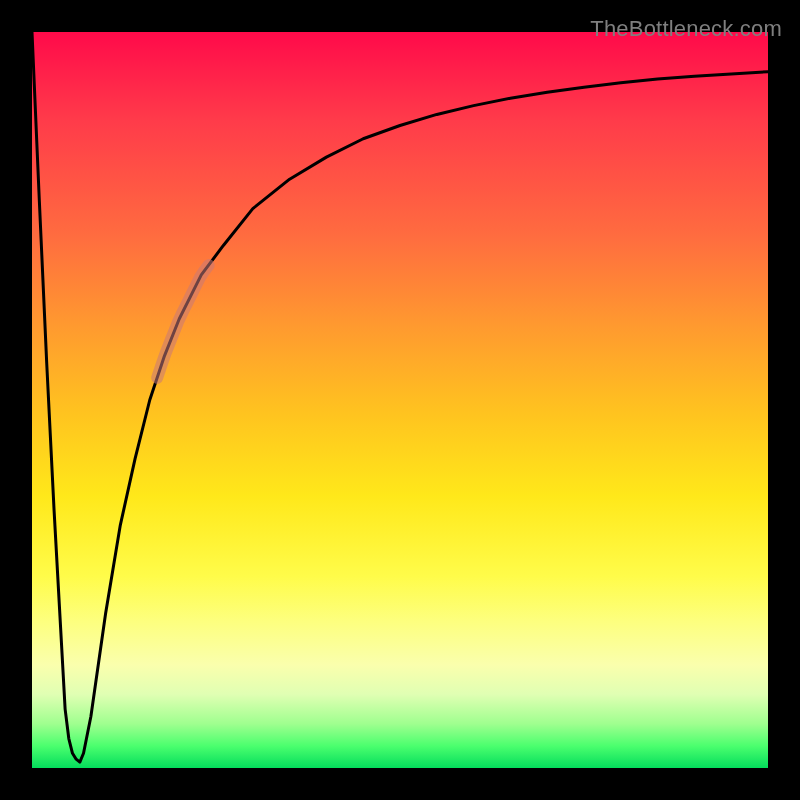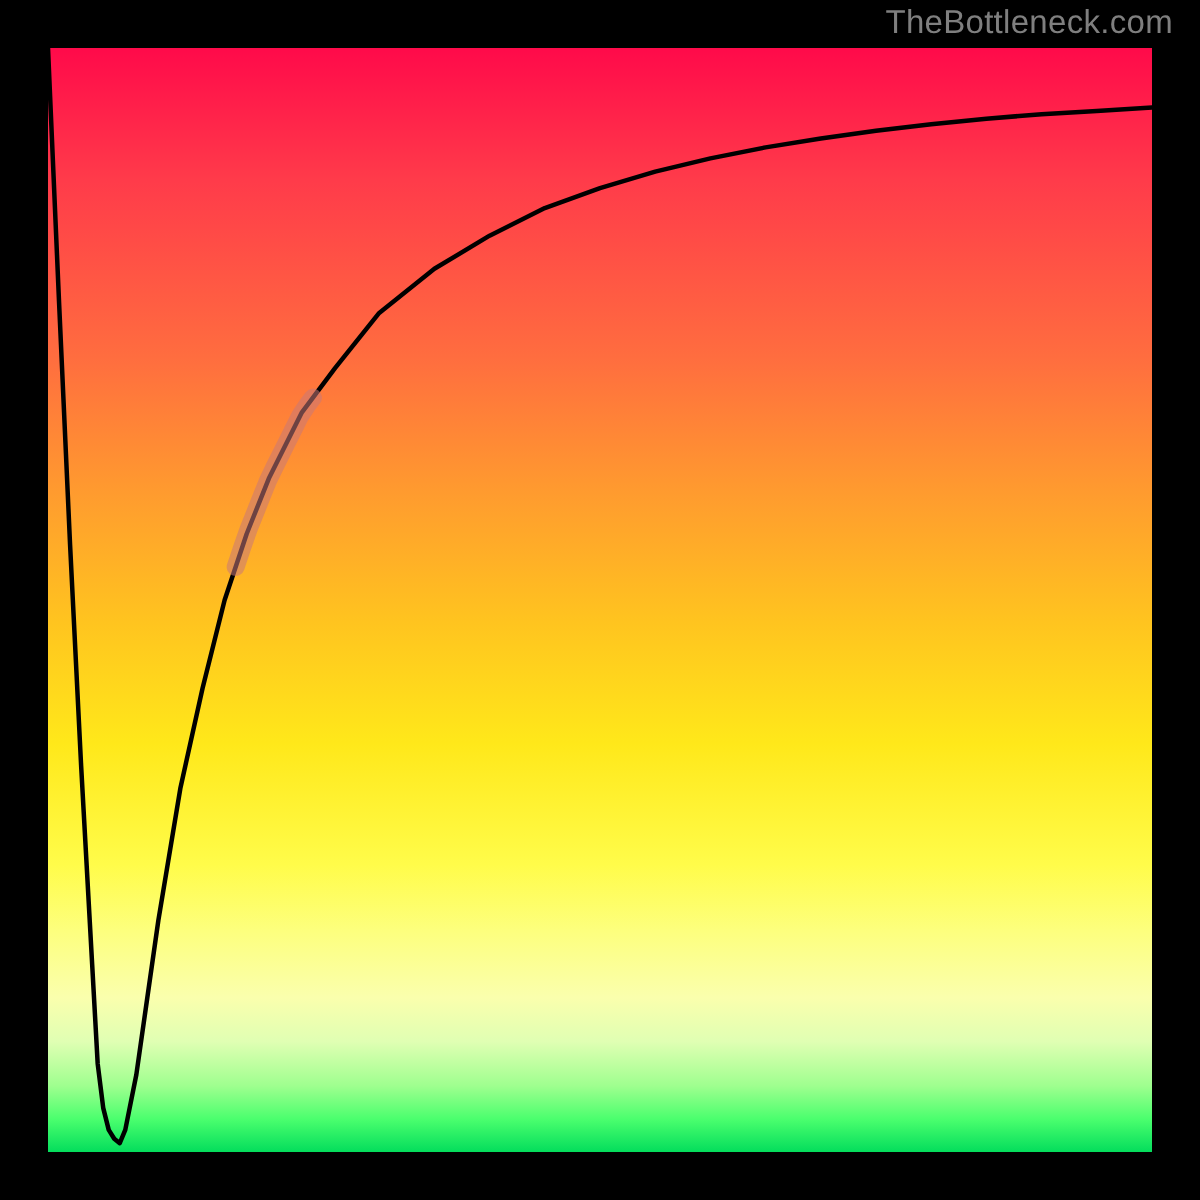--- a/index.html
+++ b/index.html
@@ -40,21 +40,21 @@
       #fdff7e 80%,
       #faffad 86%,
       #e0ffb3 90%,
       #9fff8f 94%,
       #4bff6e 97%,
       #04dd5c 100%
     );
   }
   .attribution {
     position: absolute;
-    top: 2px;
+    top: 16px;
     right: 18px;
     color: #7f7f7f;
     font-size: 22px;
     letter-spacing: 0.2px;
     font-weight: 400;
     user-select: none;
   }
   svg.curve {
     position: absolute;
     inset: 0;

